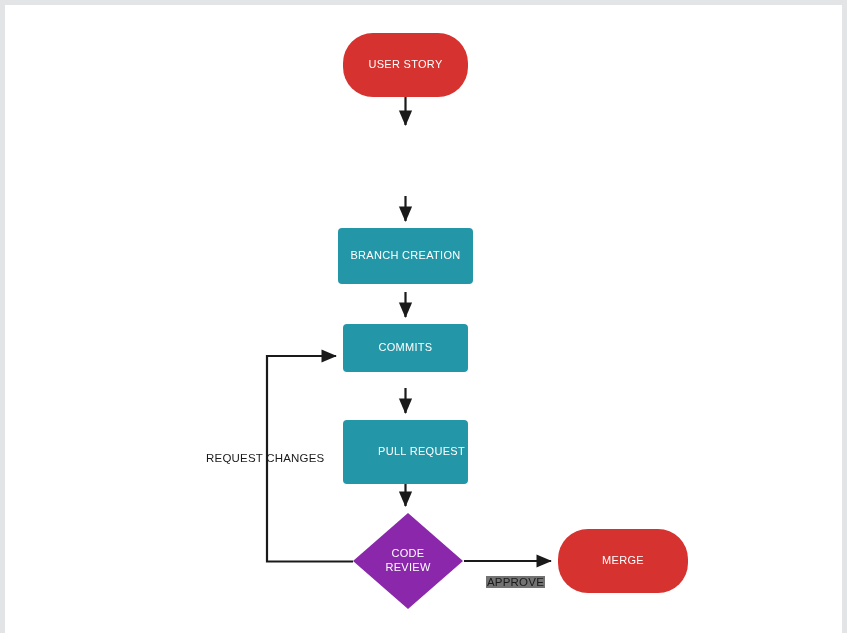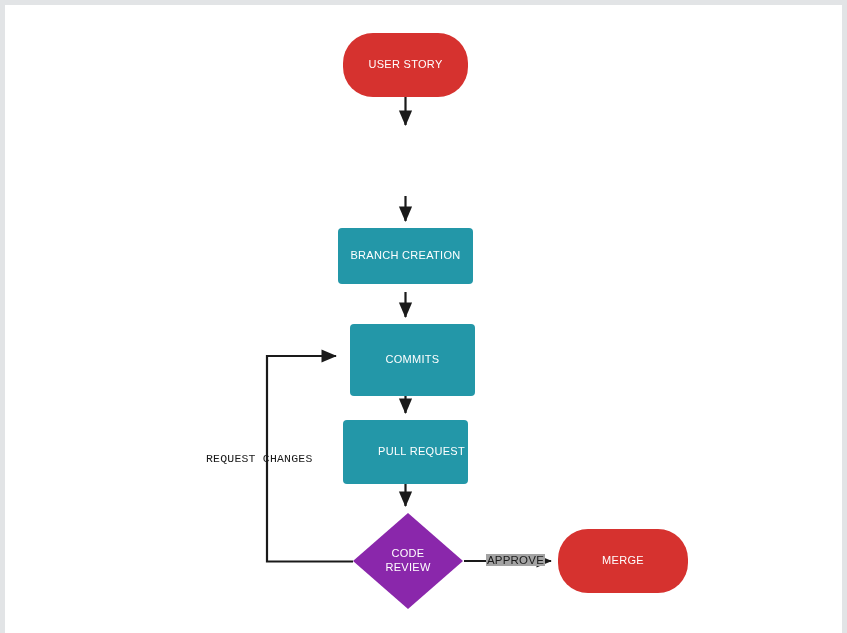--- a/index.html
+++ b/index.html
@@ -75,26 +75,26 @@
   .edge-label {
     position: absolute;
     font-family: "Liberation Sans", sans-serif;
     font-size: 11.5px;
     color: #1a1a1a;
     letter-spacing: 0.2px;
     white-space: nowrap;
     user-select: none;
   }
   .edge-label-approve {
-    background: #a3a3a3;
+    background: #737373;
     padding: 0 1px;
+    margin-top: 22px;
   }
   .edge-label-request {
     background: transparent;
-    font-family: Liberation Mono, monospace;
   }
   svg.edges {
     position: absolute;
     left: 0;
     top: 0;
     width: 837px;
     height: 628px;
     pointer-events: none;
   }
 </style>
@@ -128,21 +128,21 @@
 
     <div class="node node-terminator" style="left:338px; top:28px; width:125px; height:64px;">
       <span>USER STORY</span>
     </div>
 
 
     <div class="node node-process" style="left:333px; top:223px; width:135px; height:56px;">
       <span>BRANCH CREATION</span>
     </div>
 
-    <div class="node node-process" style="left:345px; top:319px; width:125px; height:72px;">
+    <div class="node node-process" style="left:338px; top:319px; width:125px; height:48px;">
       <span>COMMITS</span>
     </div>
 
     <div class="node node-process" style="left:338px; top:415px; width:125px; height:64px;padding-left:32px;">
       <span>PULL REQUEST</span>
     </div>
 
     <div class="node node-decision" style="left:348px; top:508px; width:110px; height:96px;">
       <span class="diamond-shape"></span>
       <span class="diamond-label">CODE<br>REVIEW</span>

